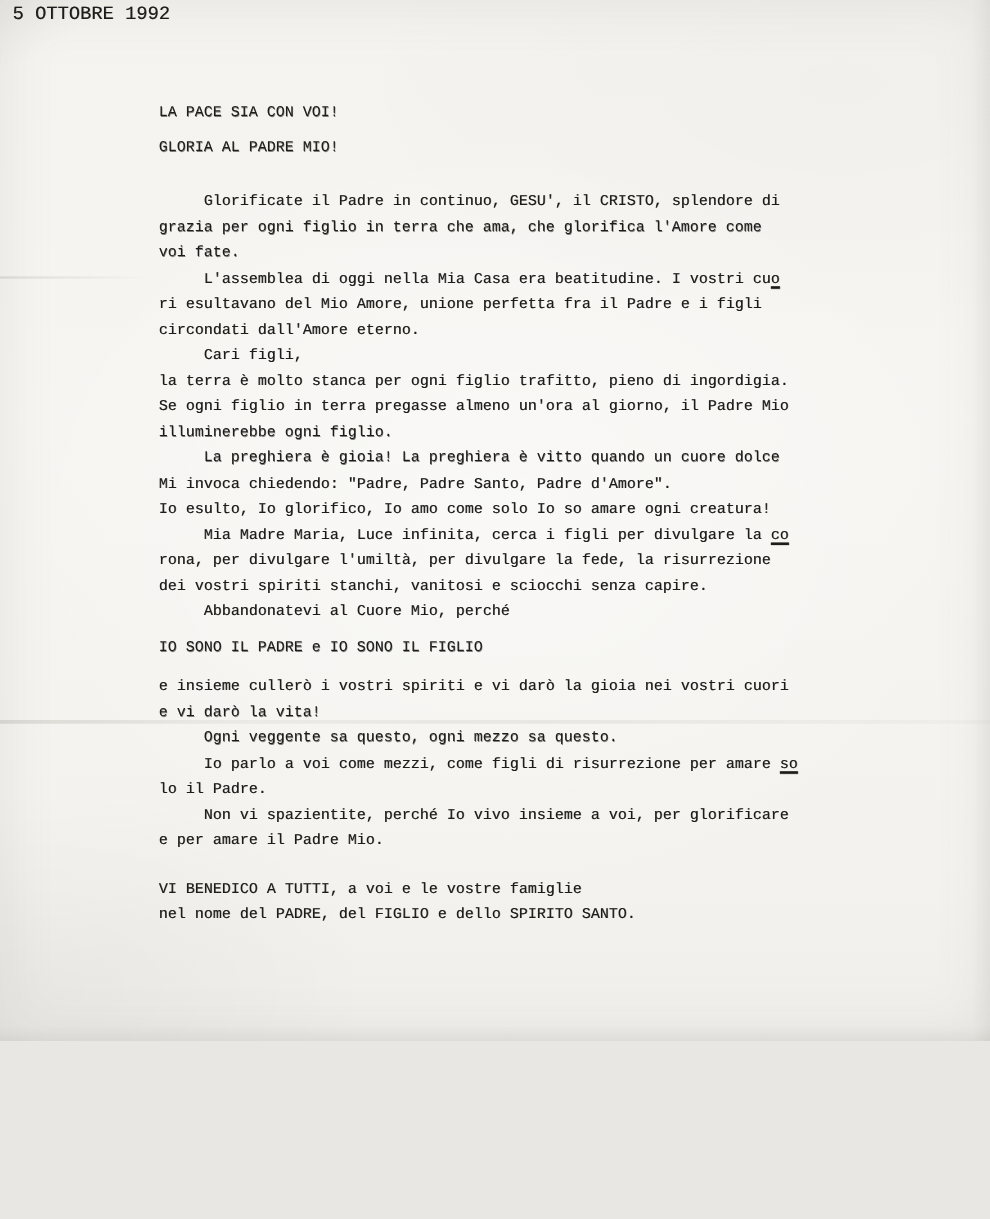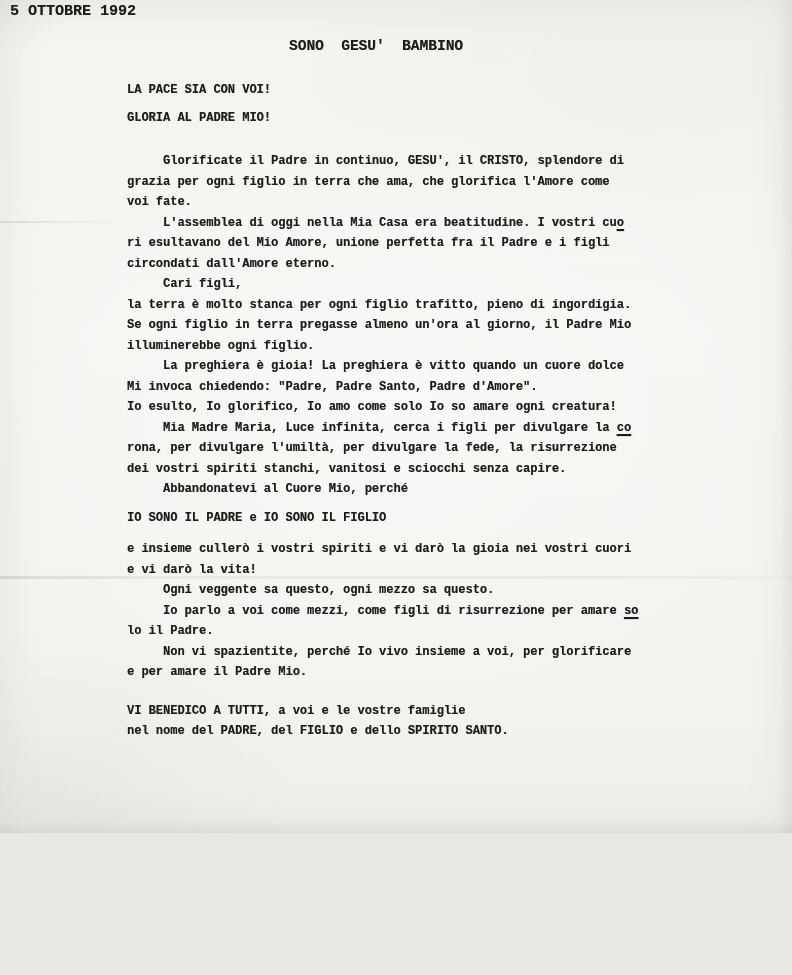--- a/index.html
+++ b/index.html
@@ -13,21 +13,21 @@
     height: 833px;
     margin: 0;
     overflow: hidden;
     background:
       radial-gradient(ellipse 600px 300px at 85% 8%, rgba(0,0,0,0.015), transparent 70%),
       radial-gradient(ellipse 400px 250px at 5% 95%, rgba(0,0,0,0.035), transparent 65%),
       radial-gradient(ellipse 500px 400px at 50% 50%, rgba(255,255,255,0.4), transparent 80%),
       linear-gradient(180deg, #f4f3ef 0%, #f6f5f2 40%, #f3f2ee 85%, #efeeea 100%);
     box-shadow: inset 0 0 45px rgba(120,115,105,0.12);
     font-family: "Liberation Mono", "DejaVu Sans Mono", monospace;
-    font-weight: 700;
+    font-weight: 400;
     color: #1e1c1a;
   }
   .typed {
     white-space: pre;
     font-size: 12px;
     line-height: 20.5px;
     letter-spacing: 0px;
     text-shadow: 0.3px 0.2px 0 rgba(30,28,26,0.55);
   }
   .date {
@@ -112,16 +112,15 @@
 
 <div class="paper">
   <div class="corner-shade"></div>
   <div class="fold-left"></div>
   <div class="fold-main"></div>
   <div class="edge-right"></div>
   <div class="edge-bottom"></div>
 
   <div class="date typed">5 OTTOBRE 1992</div>
 
-  <div class="title typed">SONO  GESU'  BAMBINO</div>
 
   <div class="body typed" id="letter-body"><div class="line"><span>LA PACE SIA CON VOI!</span></div><div class="line" style="margin-top: 7px;"><span>GLORIA AL PADRE MIO!</span></div><div class="line" style="margin-top: 23px;"><span>     Glorificate il Padre in continuo, GESU', il CRISTO, splendore di</span></div><div class="line"><span>grazia per ogni figlio in terra che ama, che glorifica l'Amore come</span></div><div class="line"><span>voi fate.</span></div><div class="line"><span>     L'assemblea di oggi nella Mia Casa era beatitudine. I vostri cu</span><span class="u">o</span></div><div class="line"><span>ri esultavano del Mio Amore, unione perfetta fra il Padre e i figli</span></div><div class="line"><span>circondati dall'Amore eterno.</span></div><div class="line"><span>     Cari figli,</span></div><div class="line"><span>la terra è molto stanca per ogni figlio trafitto, pieno di ingordigia.</span></div><div class="line"><span>Se ogni figlio in terra pregasse almeno un'ora al giorno, il Padre Mio</span></div><div class="line"><span>illuminerebbe ogni figlio.</span></div><div class="line"><span>     La preghiera è gioia! La preghiera è vitto quando un cuore dolce</span></div><div class="line"><span>Mi invoca chiedendo: "Padre, Padre Santo, Padre d'Amore".</span></div><div class="line"><span>Io esulto, Io glorifico, Io amo come solo Io so amare ogni creatura!</span></div><div class="line"><span>     Mia Madre Maria, Luce infinita, cerca i figli per divulgare la </span><span class="u">co</span></div><div class="line"><span>rona, per divulgare l'umiltà, per divulgare la fede, la risurrezione</span></div><div class="line"><span>dei vostri spiriti stanchi, vanitosi e sciocchi senza capire.</span></div><div class="line"><span>     Abbandonatevi al Cuore Mio, perché</span></div><div class="line center" style="margin-top: 8px;"><span>IO SONO IL PADRE e IO SONO IL FIGLIO</span></div><div class="line" style="margin-top: 11px;"><span>e insieme cullerò i vostri spiriti e vi darò la gioia nei vostri cuori</span></div><div class="line"><span>e vi darò la vita!</span></div><div class="line"><span>     Ogni veggente sa questo, ogni mezzo sa questo.</span></div><div class="line"><span>     Io parlo a voi come mezzi, come figli di risurrezione per amare </span><span class="u">so</span></div><div class="line"><span>lo il Padre.</span></div><div class="line"><span>     Non vi spazientite, perché Io vivo insieme a voi, per glorificare</span></div><div class="line"><span>e per amare il Padre Mio.</span></div><div class="line" style="margin-top: 18px;"><span>VI BENEDICO A TUTTI, a voi e le vostre famiglie</span></div><div class="line"><span>nel nome del PADRE, del FIGLIO e dello SPIRITO SANTO.</span></div></div>
 </div>
 
 </body></html>

